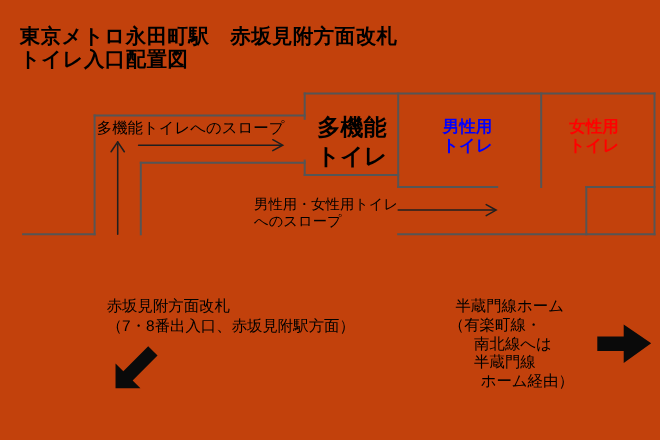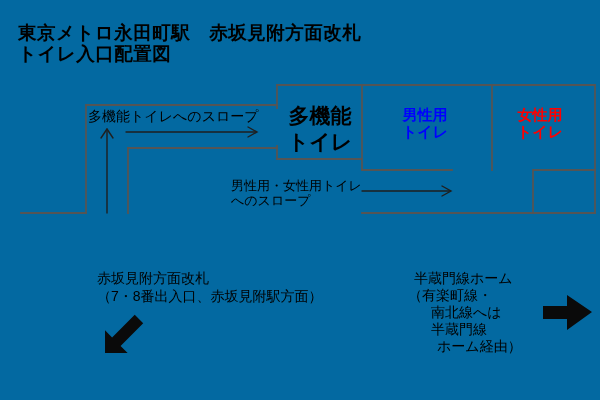--- a/index.html
+++ b/index.html
@@ -1,19 +1,19 @@
 <!DOCTYPE html>
 <html><head>
 <meta charset="utf-8">
 <style>
   html,body{margin:0;padding:0;background:#fff;}
   .screen{
     position:relative;
     width:600px;height:400px;
-    background:#0369a1;
+    background:#c2410c;
     font-family:"Liberation Sans",sans-serif;
     overflow:hidden;
   }
   svg text{
     font-family:"Liberation Sans",sans-serif;
     fill:#000;
   }
   .title-line{font-weight:bold;font-size:18.5px;letter-spacing:0.5px;}
   .room-label-big{font-weight:bold;font-size:21px;text-anchor:middle;}
   .room-label{font-weight:bold;font-size:15px;text-anchor:middle;}

